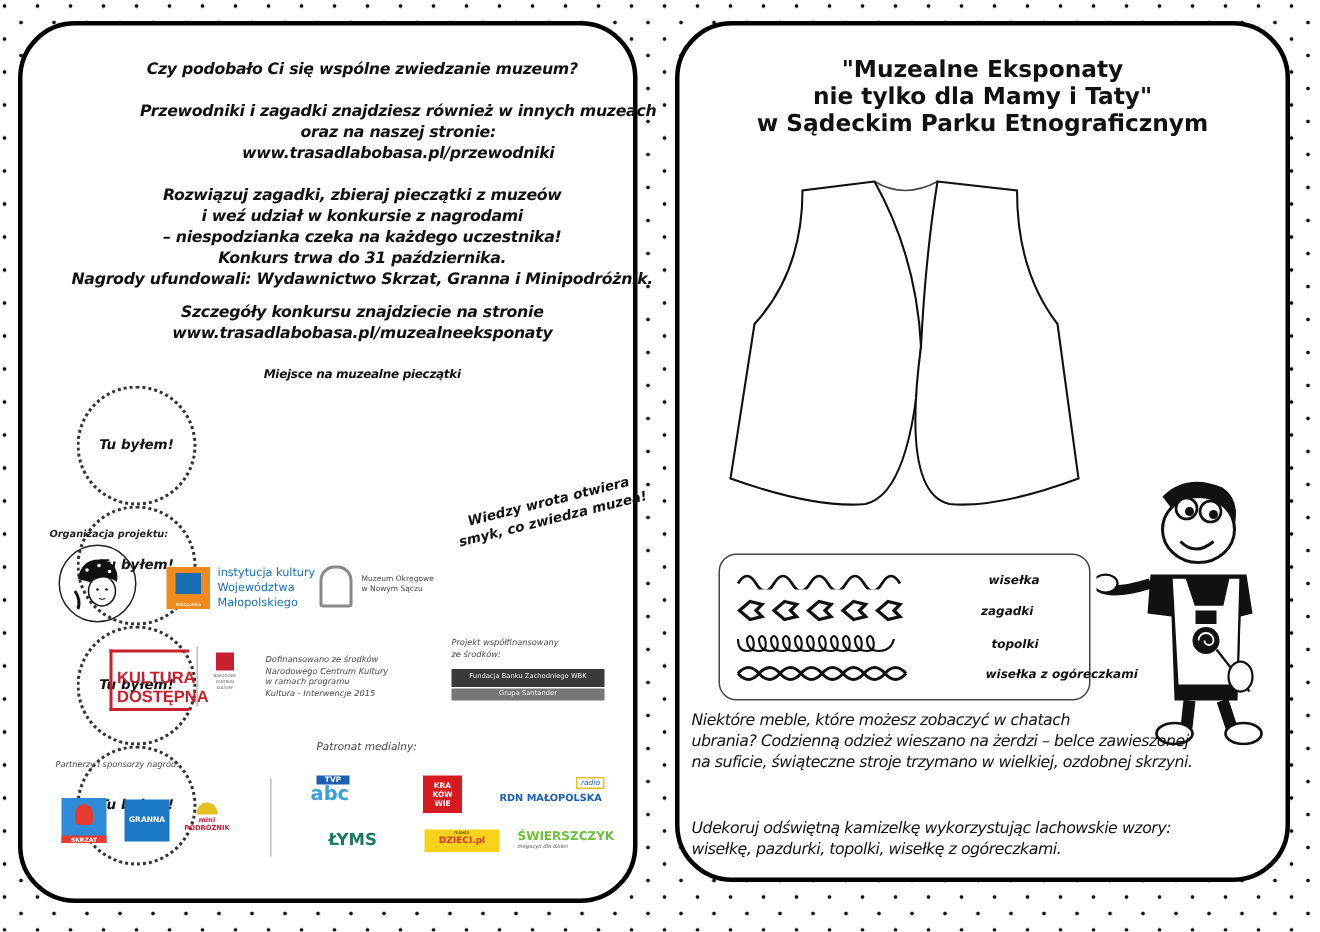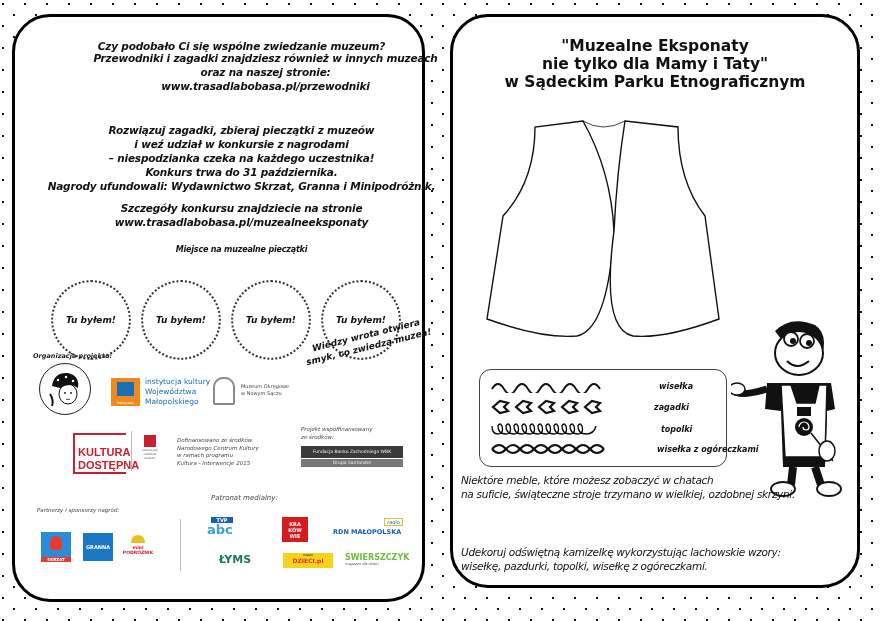--- a/index.html
+++ b/index.html
@@ -20,21 +20,21 @@
   }
   #left-panel { left:12px; top:14px; width:413px; height:588px; }
   #right-panel { left:450px; top:14px; width:410px; height:574px; }
 
   .hand { font-family: "DejaVu Sans", sans-serif; font-style:italic; font-weight:bold; }
 
   
   .lt { position:absolute; left:0; width:100%; text-align:center; font-size:10.5px; line-height:14px; letter-spacing:-0.2px;margin-left:23px; }
   .lt div { white-space:nowrap; }
 
-  .stamps { position:absolute; top:263px; left:36px; width:350px; display:flex; justify-content:space-between; }
+  .stamps { position:absolute; top:240px; left:36px; width:350px; display:flex; justify-content:flex-end;flex-direction:column; }
   .stamp { width:76px; height:76px; border-radius:50%; border:2px dotted #333; display:flex; align-items:center; justify-content:center; font-size:9px; }
   .motto { position:absolute; left:288px; top:312px; font-size:9px; line-height:12px; transform:rotate(-14deg); text-align:center; white-space:nowrap; }
 
   .small-label { font-size:6.5px; font-style:italic; font-weight:bold; color:#222; }
   .tiny { font-size:5.5px; font-style:italic; color:#444; line-height:7.5px; }
 
   .logo-box { position:absolute; display:flex; align-items:center; justify-content:center; color:#fff; font-weight:bold; text-align:center; }
 
   
   .title { position:absolute; top:20px; left:0; width:100%; text-align:center; font-size:15.5px; line-height:18px; font-weight:bold; }
@@ -43,21 +43,21 @@
   .pat-label { position:absolute; left:150px; font-size:8px; font-style:italic; font-weight:bold; white-space:nowrap;padding-left:27px; }
   .rt { position:absolute; left:8px; font-size:10.5px; line-height:14px; font-style:italic; font-weight:normal; white-space:nowrap; letter-spacing:-0.3px; }
 </style>
 </head>
 <body>
 
 <div class="panel" id="left-panel">
   <div class="lt hand" style="top:22px;">
     <div>Czy podobało Ci się wspólne zwiedzanie muzeum?</div>
   </div>
-  <div class="lt hand" style="top:34px;padding-left:24px;">
+  <div class="lt hand" style="top:50px;padding-left:24px;">
     <div>Przewodniki i zagadki znajdziesz również w innych muzeach</div>
     <div>oraz na naszej stronie:</div>
     <div>www.trasadlabobasa.pl/przewodniki</div>
   </div>
   <div class="lt hand" style="top:106px;">
     <div>Rozwiązuj zagadki, zbieraj pieczątki z muzeów</div>
     <div>i weź udział w konkursie z nagrodami</div>
     <div>– niespodzianka czeka na każdego uczestnika!</div>
     <div>Konkurs trwa do 31 października.</div>
     <div>Nagrody ufundowali: Wydawnictwo Skrzat, Granna i Minipodróżnik.</div>
@@ -253,19 +253,20 @@
     <path d="M36 72 Q10 80 2 74" fill="none" stroke="#111" stroke-width="7"></path>
     <ellipse cx="6" cy="72" rx="8" ry="6" fill="#fff" stroke="#111" stroke-width="1.5"></ellipse>
     <path d="M62 150 L60 168" stroke="#111" stroke-width="8"></path>
       <path d="M84 150 L90 168" stroke="#111" stroke-width="8"></path>
     <ellipse cx="52" cy="172" rx="12" ry="7" fill="#fff" stroke="#111" stroke-width="1.8"></ellipse>
     <ellipse cx="98" cy="172" rx="12" ry="7" fill="#fff" stroke="#111" stroke-width="1.8"></ellipse>
   </svg>
 
   <div class="rt" style="top:456px;">
     <div>Niektóre meble, które możesz zobaczyć w chatach</div>
+    <div>ubrania? Codzienną odzież wieszano na żerdzi – belce zawieszonej</div>
     <div>na suficie, świąteczne stroje trzymano w wielkiej, ozdobnej skrzyni.</div>
   </div>
   <div class="rt" style="top:528px;">
     <div>Udekoruj odświętną kamizelkę wykorzystując lachowskie wzory:</div>
     <div>wisełkę, pazdurki, topolki, wisełkę z ogóreczkami.</div>
   </div>
 </div>
 
 </body></html>

